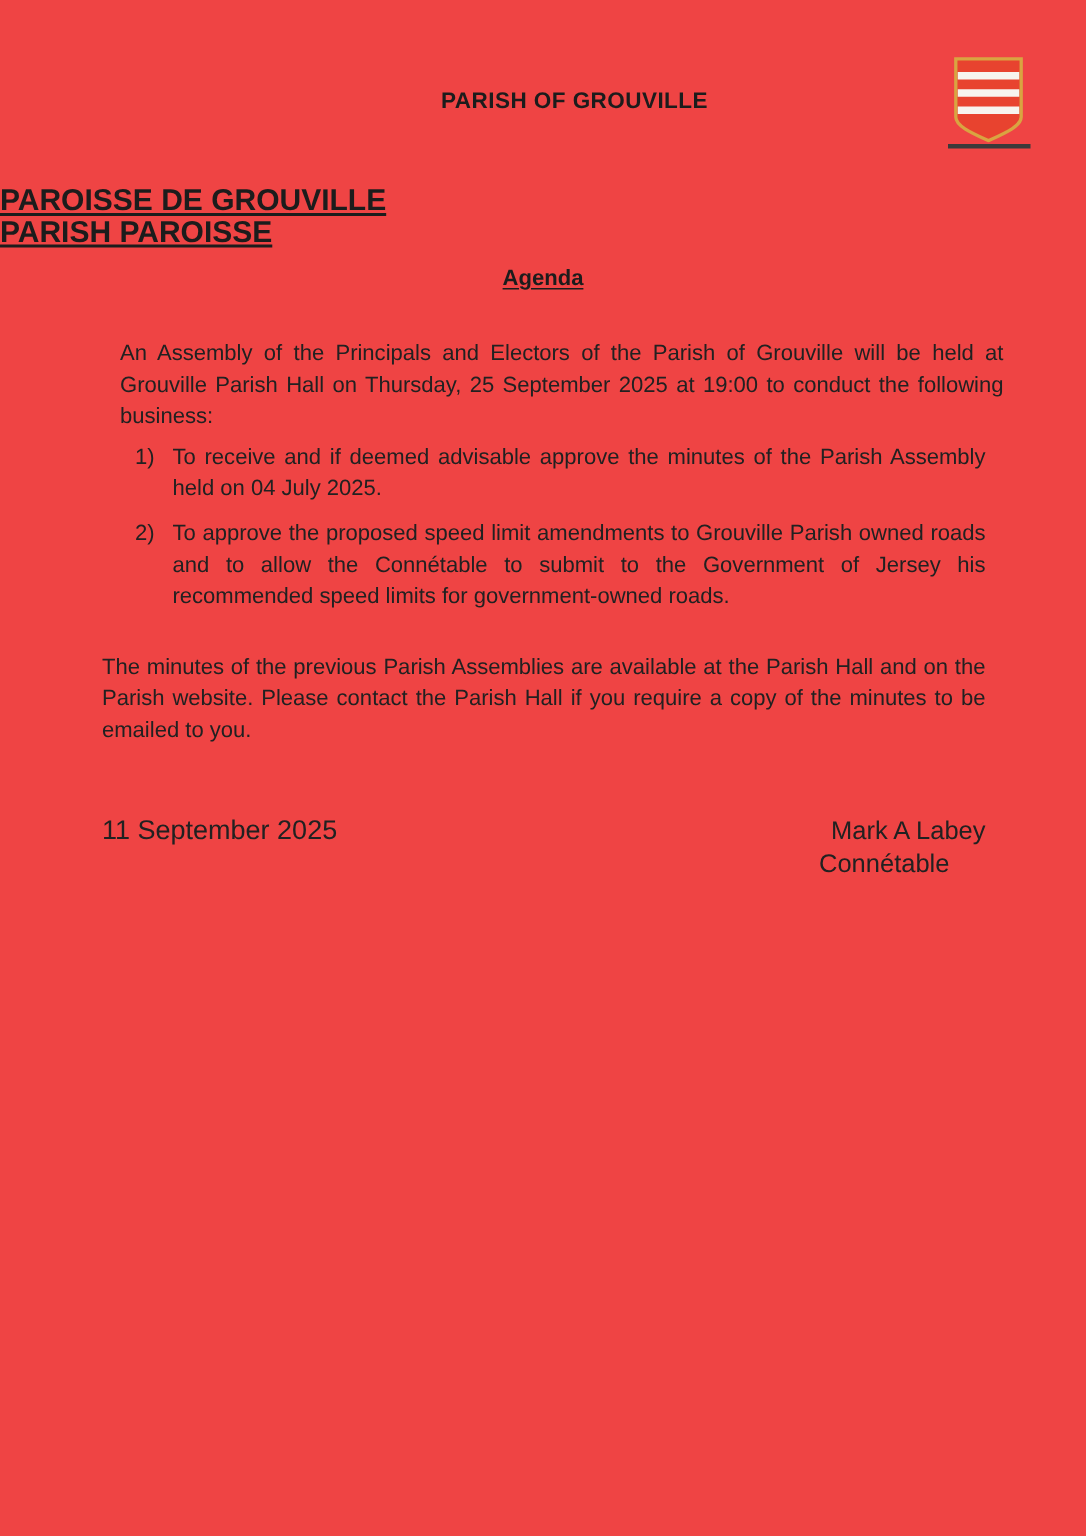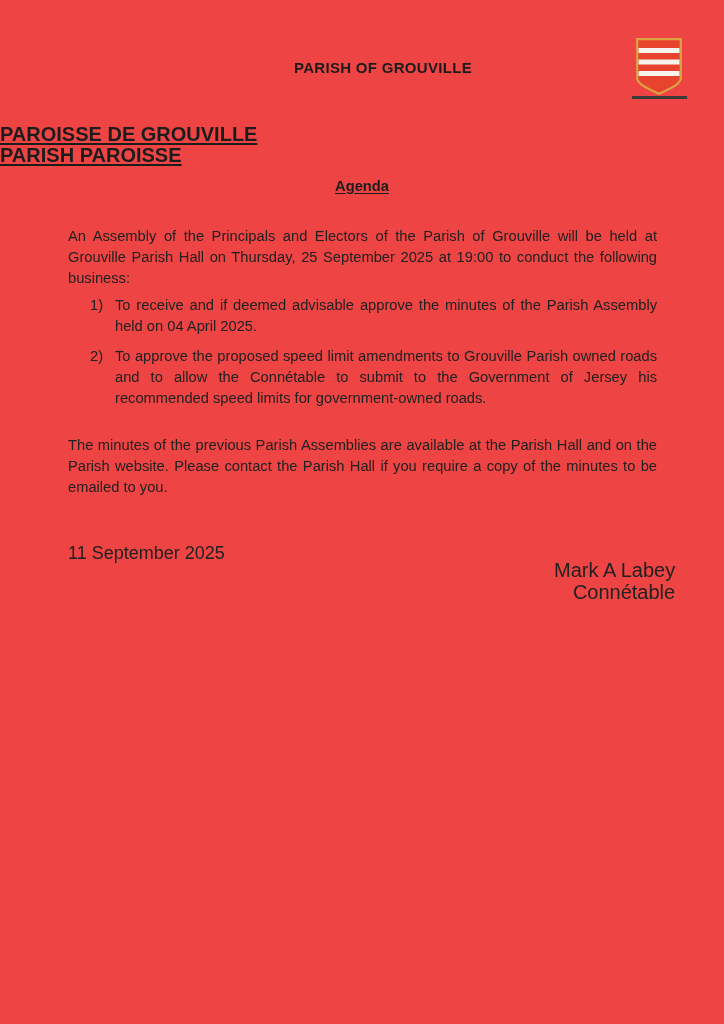--- a/index.html
+++ b/index.html
@@ -68,21 +68,21 @@
   .agenda-heading span { text-decoration: underline; text-underline-offset: 2px; margin-top: 22px; }
 
   
   .body-text {
     font-size: 14.7px;
     line-height: 21px;
     text-align: justify;
     color: #212121;
   }
   .intro-para {
-    left: 68px;
+    left: 80px;
     width: 589px;
     top: 226px;
   }
   .agenda-item {
     left: 68px;
     width: 589px;
     padding-left: 47px;
     box-sizing: border-box;
   }
   .agenda-item .num {
@@ -100,24 +100,23 @@
 
   
   .sig-date {
     left: 68px;
     top: 543px;
     font-size: 18px;
     line-height: 21px;
   }
   .sig-block {
     left: 546px;
-    top: 559px;
-    font-size: 20px;
+    top: 543px;
+    font-size: 17px;
     line-height: 22px;
-    text-align: right;
   }
   .sig-name { display: block; padding-left: 8px; }
   .sig-role { display: block; }
 </style>
 </head>
 <body>
 
 <div class="page">
 
   <div class="abs org-title">PARISH OF GROUVILLE</div>
@@ -140,21 +139,21 @@
   </div>
 
   <div class="abs agenda-heading">
     <span>Agenda</span>
   </div>
 
   <div class="abs body-text intro-para">An Assembly of the Principals and Electors of the Parish of Grouville will be held at Grouville Parish Hall on Thursday, 25 September 2025 at 19:00 to conduct the following business:</div>
 
   <div class="abs body-text agenda-item item-1">
     <span class="num">1)</span>
-    <span>To receive and if deemed advisable approve the minutes of the Parish Assembly held on 04 April 2025.</span>
+    <span>To receive and if deemed advisable approve the minutes of the Parish Assembly held on 04 July 2025.</span>
   </div>
 
   <div class="abs body-text agenda-item item-2">
     <span class="num">2)</span>
     <span>To approve the proposed speed limit amendments to Grouville Parish owned roads and to allow the Connétable to submit to the Government of Jersey his recommended speed limits for government-owned roads.</span>
   </div>
 
   <div class="abs body-text minutes-para">The minutes of the previous Parish Assemblies are available at the Parish Hall and on the Parish website. Please contact the Parish Hall if you require a copy of the minutes to be emailed to you.</div>
 
   <div class="abs sig-date">11 September 2025</div>

